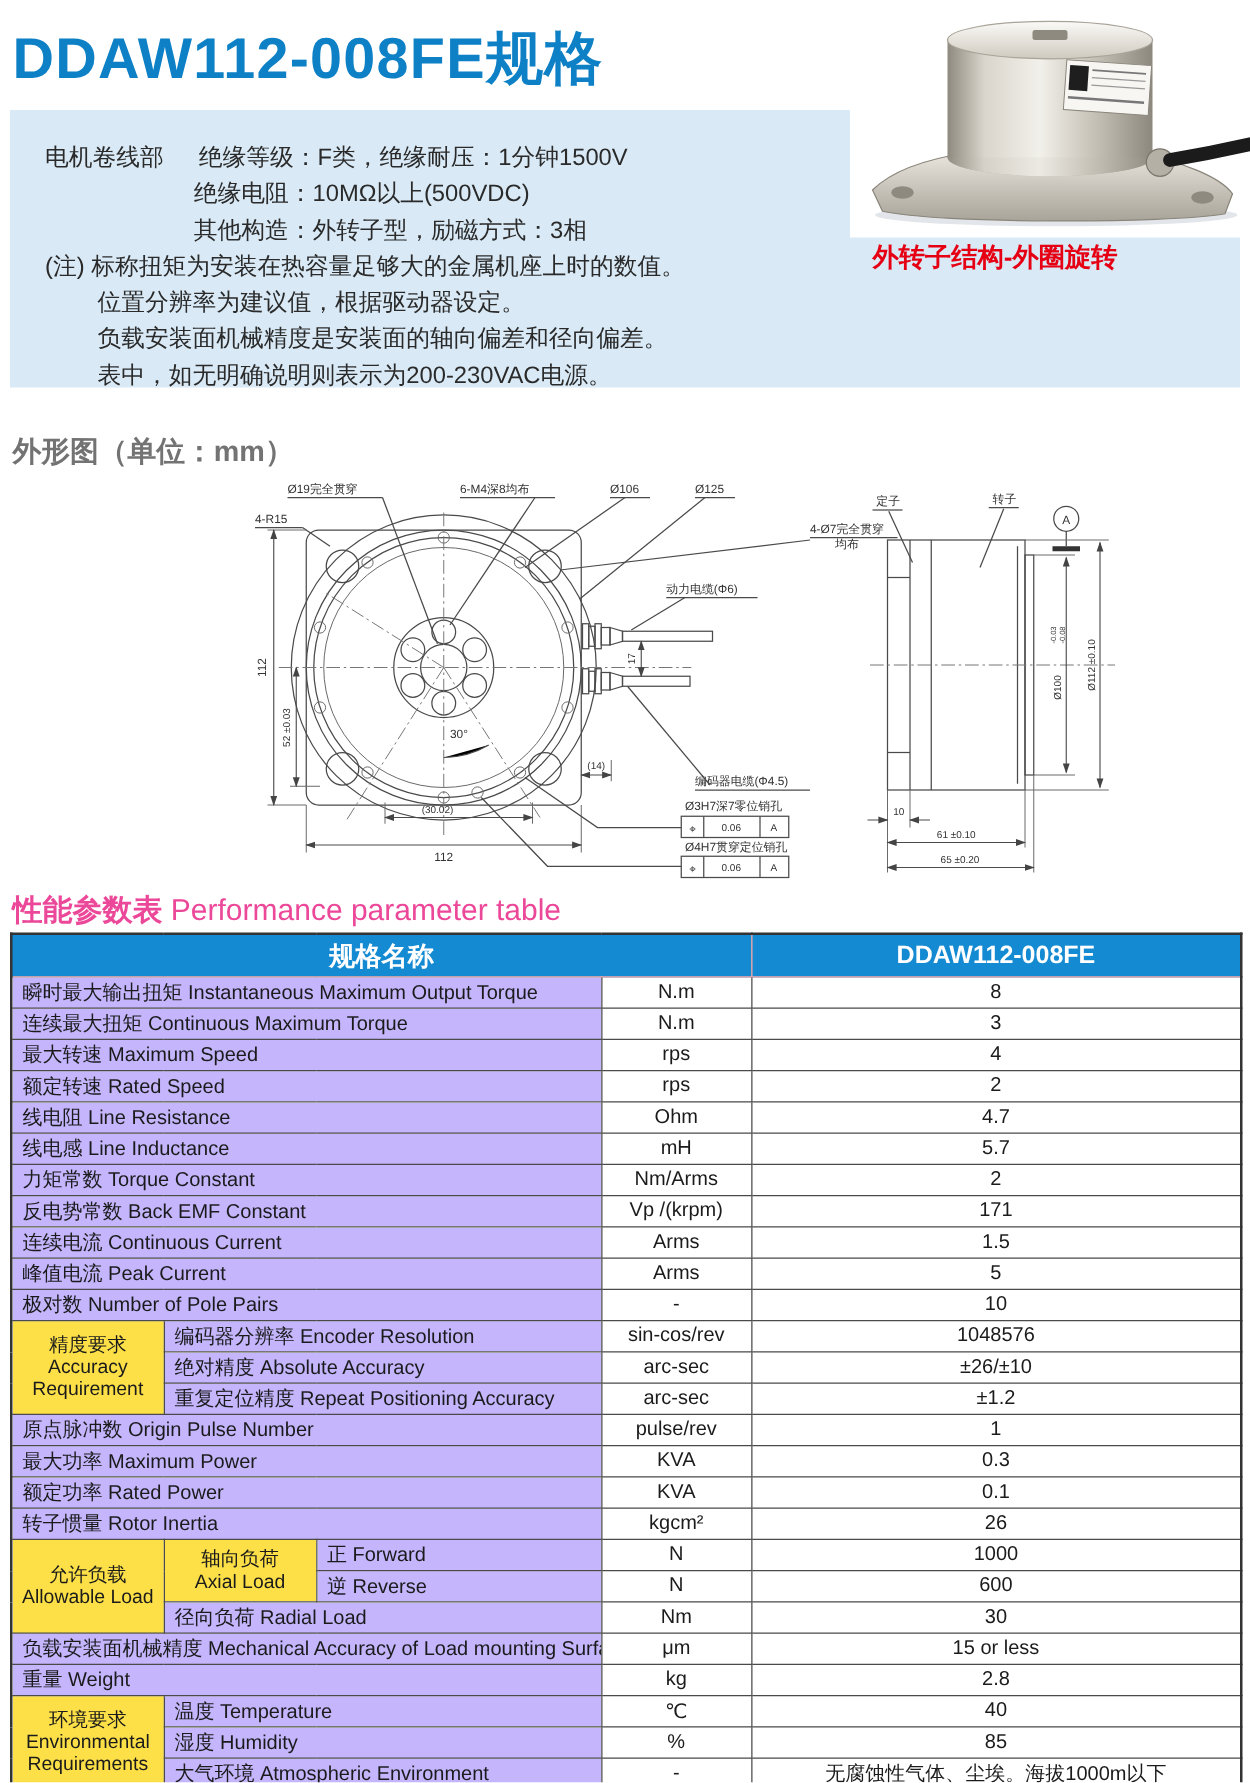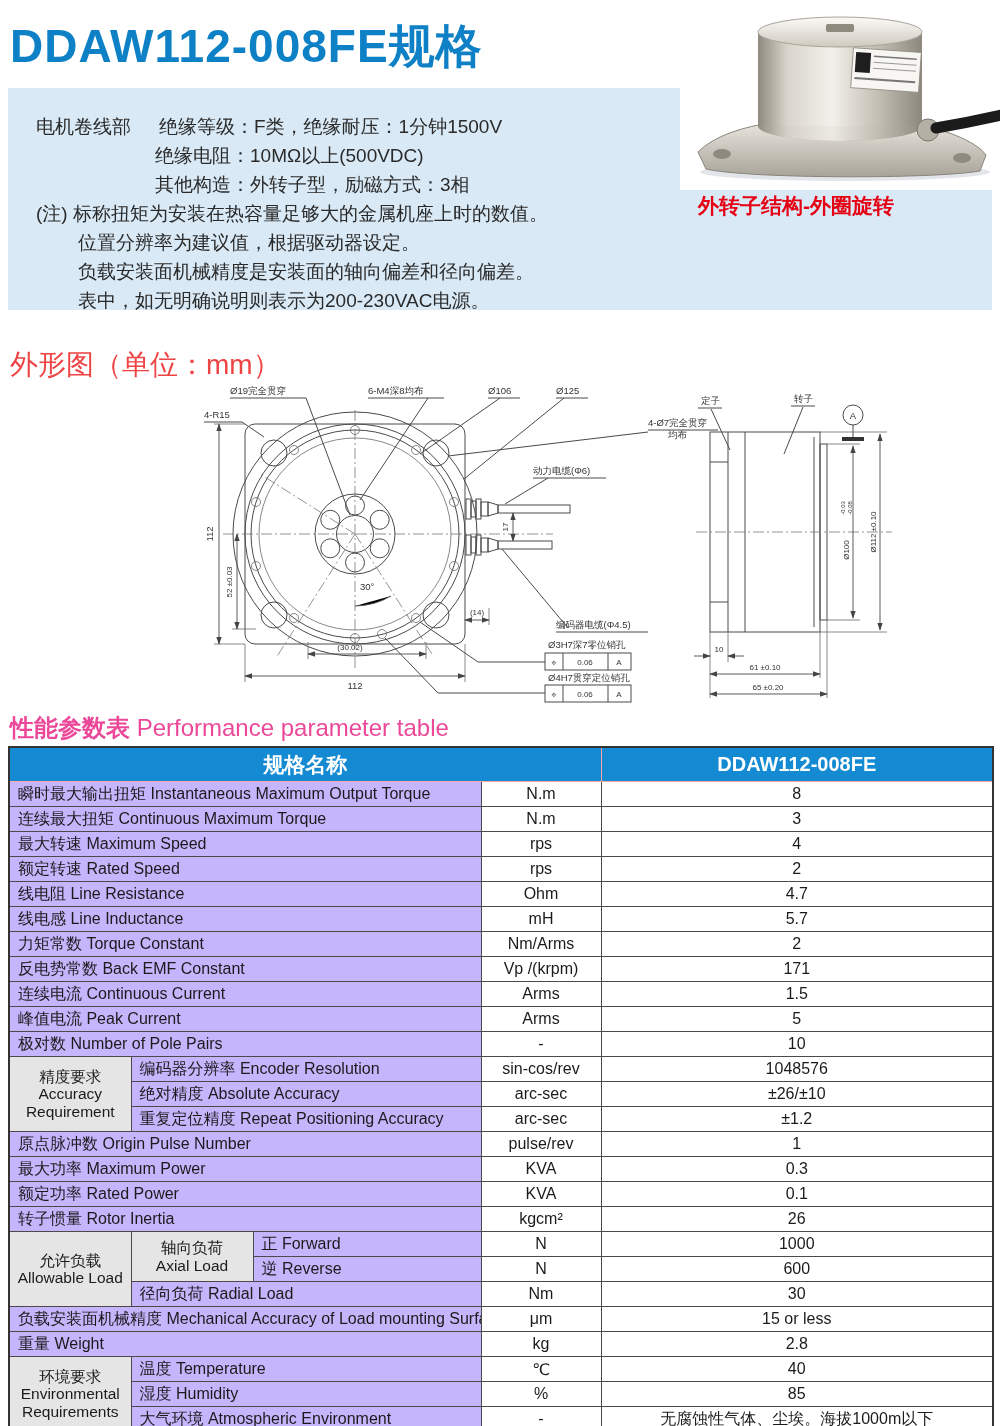--- a/index.html
+++ b/index.html
@@ -7,33 +7,33 @@
         font-family:"Liberation Sans","DejaVu Sans",sans-serif;color:#222}
   .title{position:absolute;left:10px;top:16px;font-size:46px;font-weight:bold;color:#0d80c6;letter-spacing:1px}
   .info-box{position:absolute;left:8px;top:88px;width:984px;height:222px;background:#d9eaf6}
   .info-lines{position:absolute;left:28px;top:24px;font-size:19px;line-height:29px;color:#2a2a2a}
   .iline{white-space:nowrap}
   .iline .lbl{display:inline-block;margin-right:28px}
   .ind1{padding-left:119px}
   .ind2{padding-left:42px}
   .photo{position:absolute;left:680px;top:0;width:320px;height:190px;background:#fff}
   .red-caption{position:absolute;left:698px;top:192px;font-size:21px;font-weight:bold;color:#e60014}
-  .sec-title{position:absolute;left:10px;top:346px;font-size:28px;font-weight:normal;color:#ef4444}
+  .sec-title{position:absolute;left:10px;top:346px;font-size:23px;font-weight:bold;color:#737373}
   .drawing-wrap{position:absolute;left:8px;top:382px;width:984px;height:332px}
   .table-title{position:absolute;left:10px;top:712px;font-size:24px;color:#ec4899}
   .table-title .zh{font-weight:bold}
   table.spec{position:absolute;left:8px;top:746px;width:984px;border-collapse:collapse;
              table-layout:fixed;font-size:16px;color:#1b1b1b;border:2px solid #333}
   table.spec th{background:#148ad2;color:#fff;height:33px;border:1px solid #fca5a5;
                 font-size:20px;font-weight:bold;text-align:center;padding:0}
   table.spec th.hname{font-size:21px}
   table.spec td{border:1px solid #4a4a4a;height:24px;padding:0 6px;background:#fff;
                 text-align:center;overflow:hidden;white-space:nowrap}
   table.spec td.n{background:#c4b5fd;text-align:left;padding-left:8px}
-  table.spec td.g{background:#e5e5e5;text-align:center;padding:0 2px;line-height:1.12;
+  table.spec td.g{background:#fde047;text-align:center;padding:0 2px;line-height:1.12;
                   font-size:15.5px;white-space:normal}
   
   svg .t{font-size:9.5px;fill:#333;font-family:"Liberation Sans","DejaVu Sans",sans-serif}
   svg .ts{font-size:8px;fill:#333}
   svg .tt{font-size:6px;fill:#333}
   svg .ln{stroke:#4a4a4a;fill:none;stroke-width:1}
   svg .thin{stroke:#6a6a6a;stroke-width:.8}
   svg .cl{stroke:#777;stroke-width:.8;stroke-dasharray:11 3 2 3}
   svg .dim{stroke:#4a4a4a;stroke-width:.9}
 </style>

